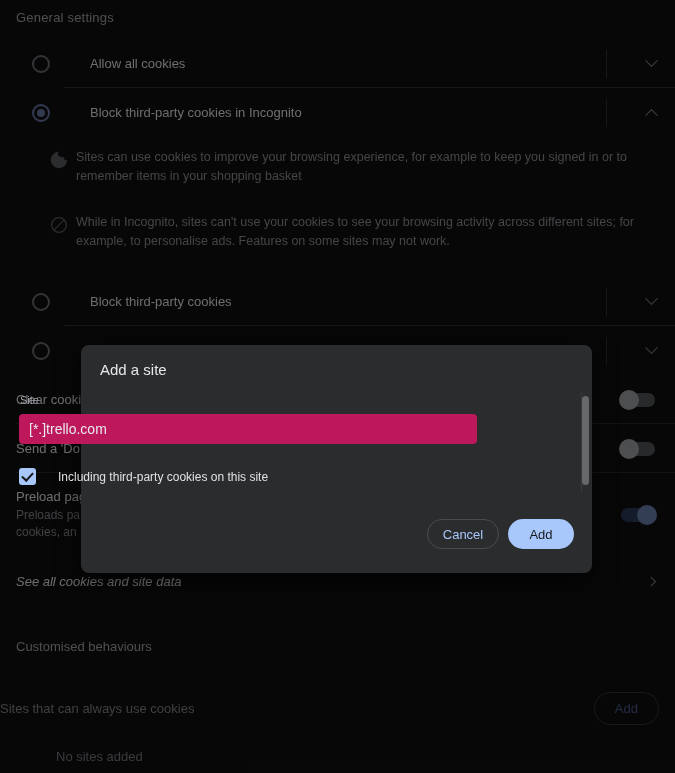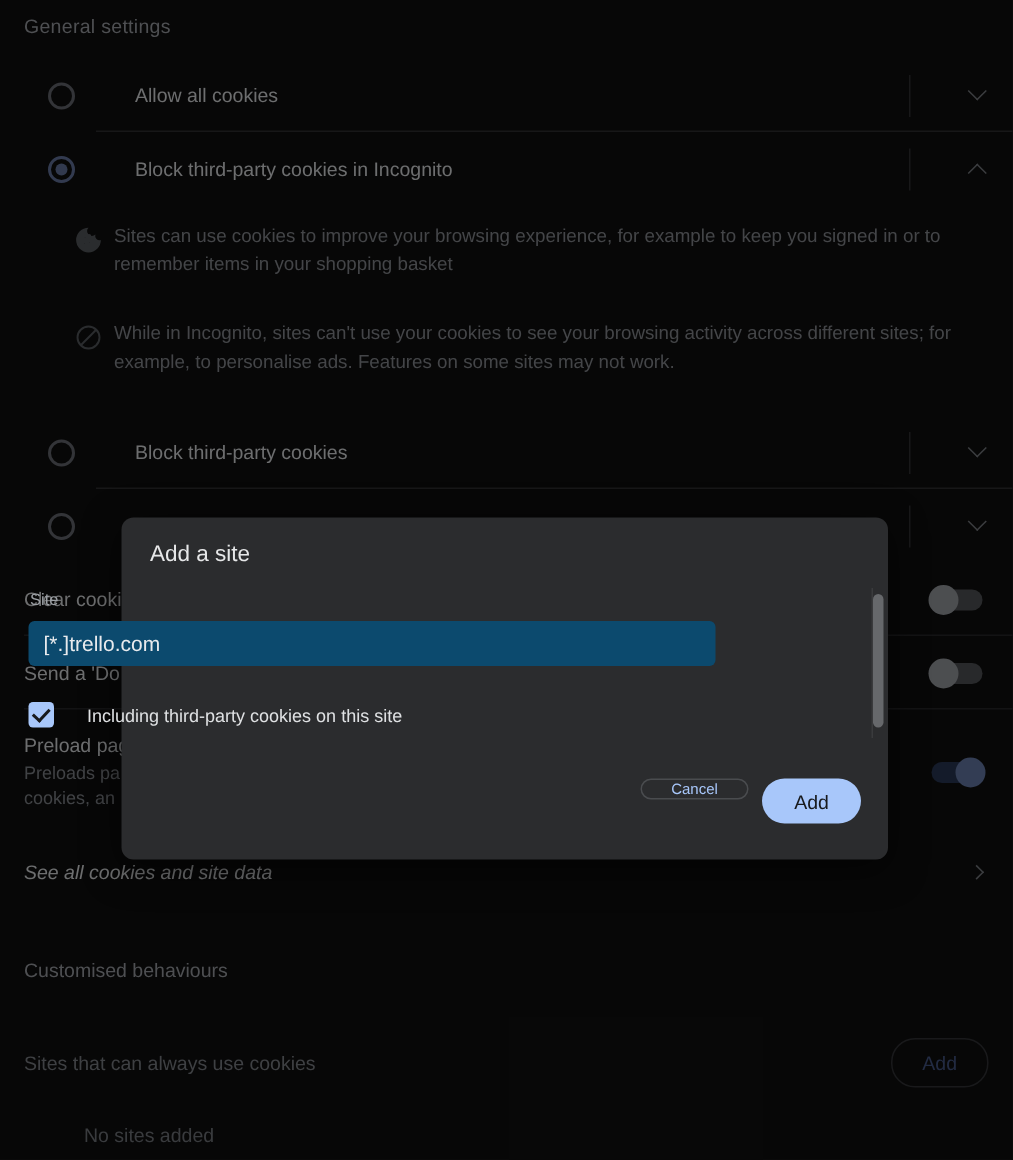--- a/index.html
+++ b/index.html
@@ -174,21 +174,21 @@
     color: #8e9196;
   }
 
   .allow-row {
     position: absolute;
     left: 0; right: 0;
     height: 48px;
     display: flex;
     align-items: center;
   }
-  .allow-label { padding-left: 16px; font-size: 13px; color: #72757a; flex: 1 1 auto; }
+  .allow-label { font-size: 13px; color: #72757a; flex: 1 1 auto; }
 
   .ghost-add {
     margin-right: 16px;
     padding: 8px 20px;
     border: 1px solid #2e2f32;
     border-radius: 16px;
     background: transparent;
     color: #3f4f7a;
     font-size: 13px;
     font-weight: 500;
@@ -234,21 +234,21 @@
     left: 20px; top: 394px;
     font-size: 11px;
     color: #9ca0a5;
   }
   .dlg-input {
     position: absolute;
     left: 19px;
     top: 414px;
     width: 458px;
     height: 30px;
-    background: #0c4a6e;
+    background: #be185d;
     border: none;
     border-radius: 4px;
     color: #e8eaed;
     font-size: 14px;
     font-family: "Liberation Sans", sans-serif;
     padding: 0 10px;
     outline: none;
   }
   .dlg-check-wrap {
     position: absolute;
@@ -275,26 +275,26 @@
     transform: rotate(43deg);
   }
   .dlg-check-label {
     margin-left: 22px;
     font-size: 12px;
     color: #dfe1e3;
   }
   .btn-cancel {
     position: absolute;
     left: 427px; top: 519px;
-    width: 72px; height: 14px;
+    width: 72px; height: 30px;
     border: 1px solid #4a4c4f;
     border-radius: 15px;
     background: transparent;
     color: #a8c7fa;
-    font-size: 10px;
+    font-size: 13px;
     font-weight: 500;
     font-family: "Liberation Sans", sans-serif;
     cursor: pointer;
   }
   .btn-add {
     position: absolute;
     left: 508px; top: 519px;
     width: 66px; height: 30px;
     border: none;
     border-radius: 15px;

